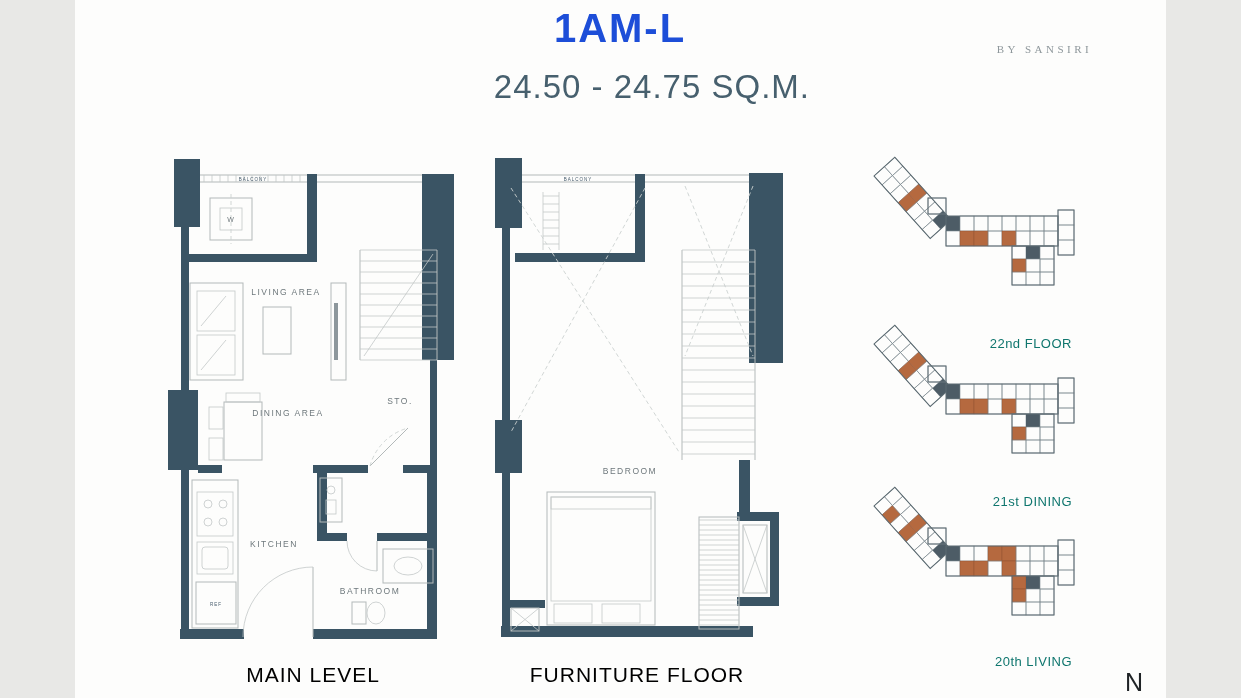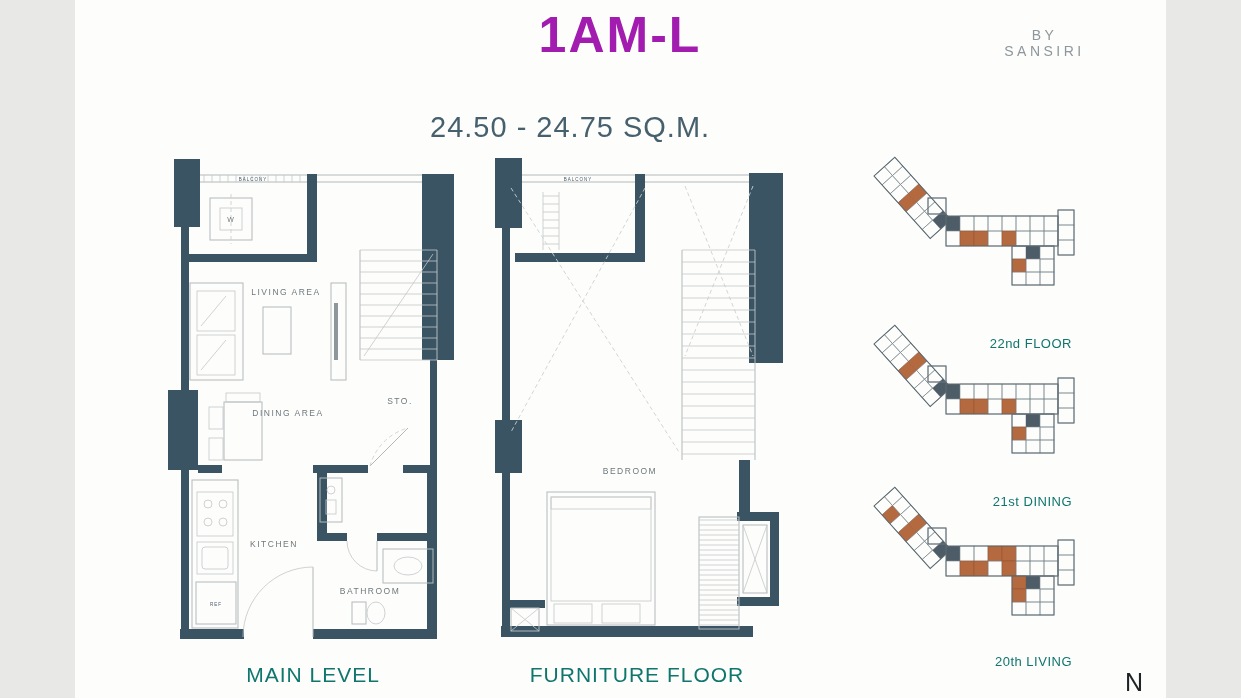--- a/index.html
+++ b/index.html
@@ -5,29 +5,29 @@
   html,body{margin:0;padding:0;}
   body{
     width:1241px;height:698px;position:relative;overflow:hidden;
     background:#e8e8e6;
     font-family:"Liberation Sans", sans-serif;
   }
   .page{position:absolute;left:75px;top:0;width:1091px;height:698px;background:#fdfdfc;}
   .abs{position:absolute;}
   
   .title{left:430px;top:6px;width:380px;text-align:center;
-    font-size:50px;font-weight:bold;letter-spacing:2px;color:#a21caf;}
-  .subtitle{left:430px;top:68px;width:380px;text-align:left;
-    font-size:29px;letter-spacing:1px;color:#47606e;margin-top:43px;}
+    font-size:40px;font-weight:bold;letter-spacing:2px;color:#1d4ed8;}
+  .subtitle{left:430px;top:68px;width:380px;text-align:right;
+    font-size:33px;letter-spacing:1px;color:#47606e;}
   .brand{left:993px;top:24px;width:100px;text-align:center;}
   .brand .logo{font-family:"Liberation Serif", serif;font-size:46px;font-weight:400;
     letter-spacing:7px;color:#bf5f3e;line-height:52px;padding-left:7px;}
-  .brand .tagline{font-size:14px;letter-spacing:3.5px;color:#8e979b;margin-top:3px;padding-left:3px;}
+  .brand .tagline{font-size:11px;letter-spacing:3.5px;color:#8e979b;margin-top:19px;padding-left:3px;font-family:Liberation Serif, serif;}
   
-  .plan-label{top:663px;text-align:center;font-size:21px;letter-spacing:1px;color:#0f766e;}
+  .plan-label{top:663px;text-align:center;font-size:21px;letter-spacing:1px;color:#000000;}
   .keyplan-label{left:860px;width:212px;text-align:right;font-size:13px;color:#0f766e;letter-spacing:0.5px;}
   .north{left:1125px;top:668px;font-size:25px;color:#1f2326;font-weight:300;}
   
   .w{fill:#3a5464;}
   .f{fill:none;stroke:#b3b9b9;stroke-width:1;}
   .f2{fill:none;stroke:#c3c8c8;stroke-width:0.8;}
   .dash{fill:none;stroke:#ccd1d0;stroke-width:0.9;stroke-dasharray:4 3;}
   .rt{fill:#6e787c;font-size:8.5px;letter-spacing:1.5px;font-family:"Liberation Sans",sans-serif;}
   .rt-s{fill:#6e787c;font-size:7px;letter-spacing:1px;font-family:"Liberation Sans",sans-serif;}
   .rt-xs{fill:#44596a;font-size:4.5px;letter-spacing:1px;font-family:"Liberation Sans",sans-serif;}

